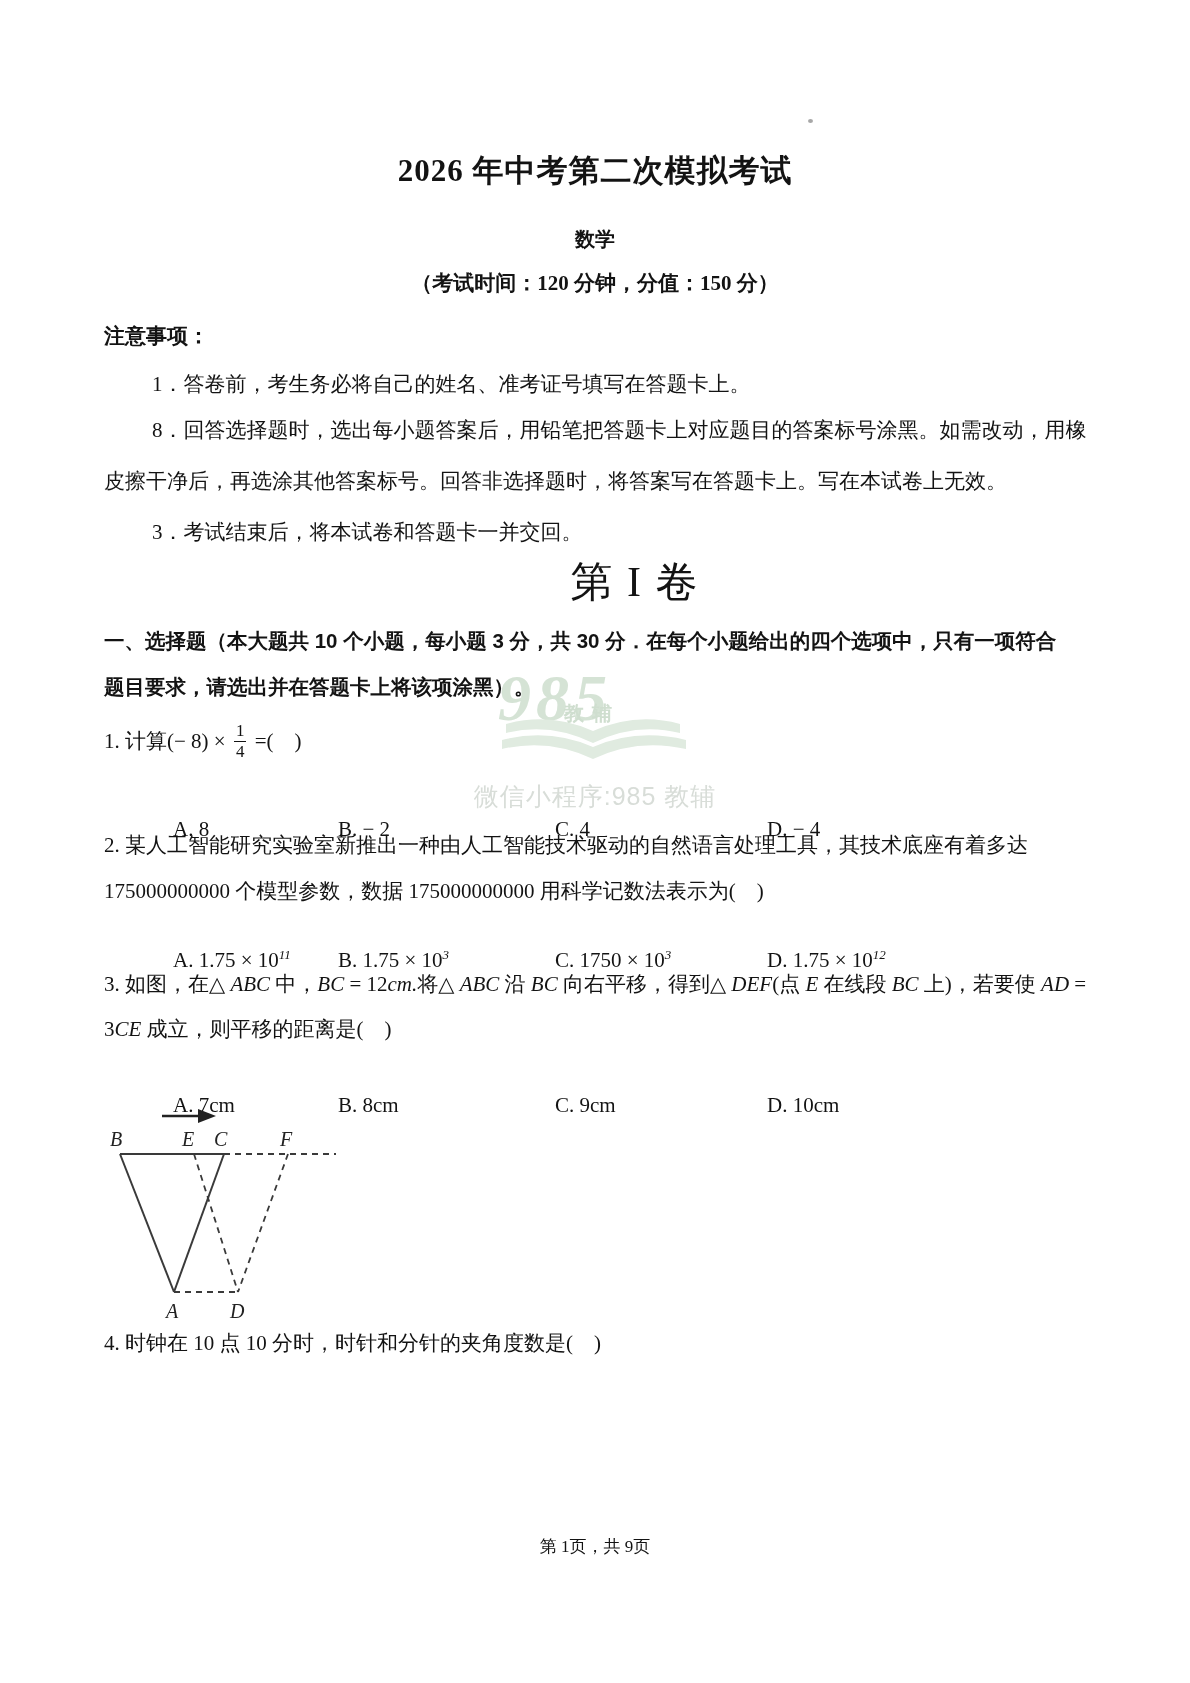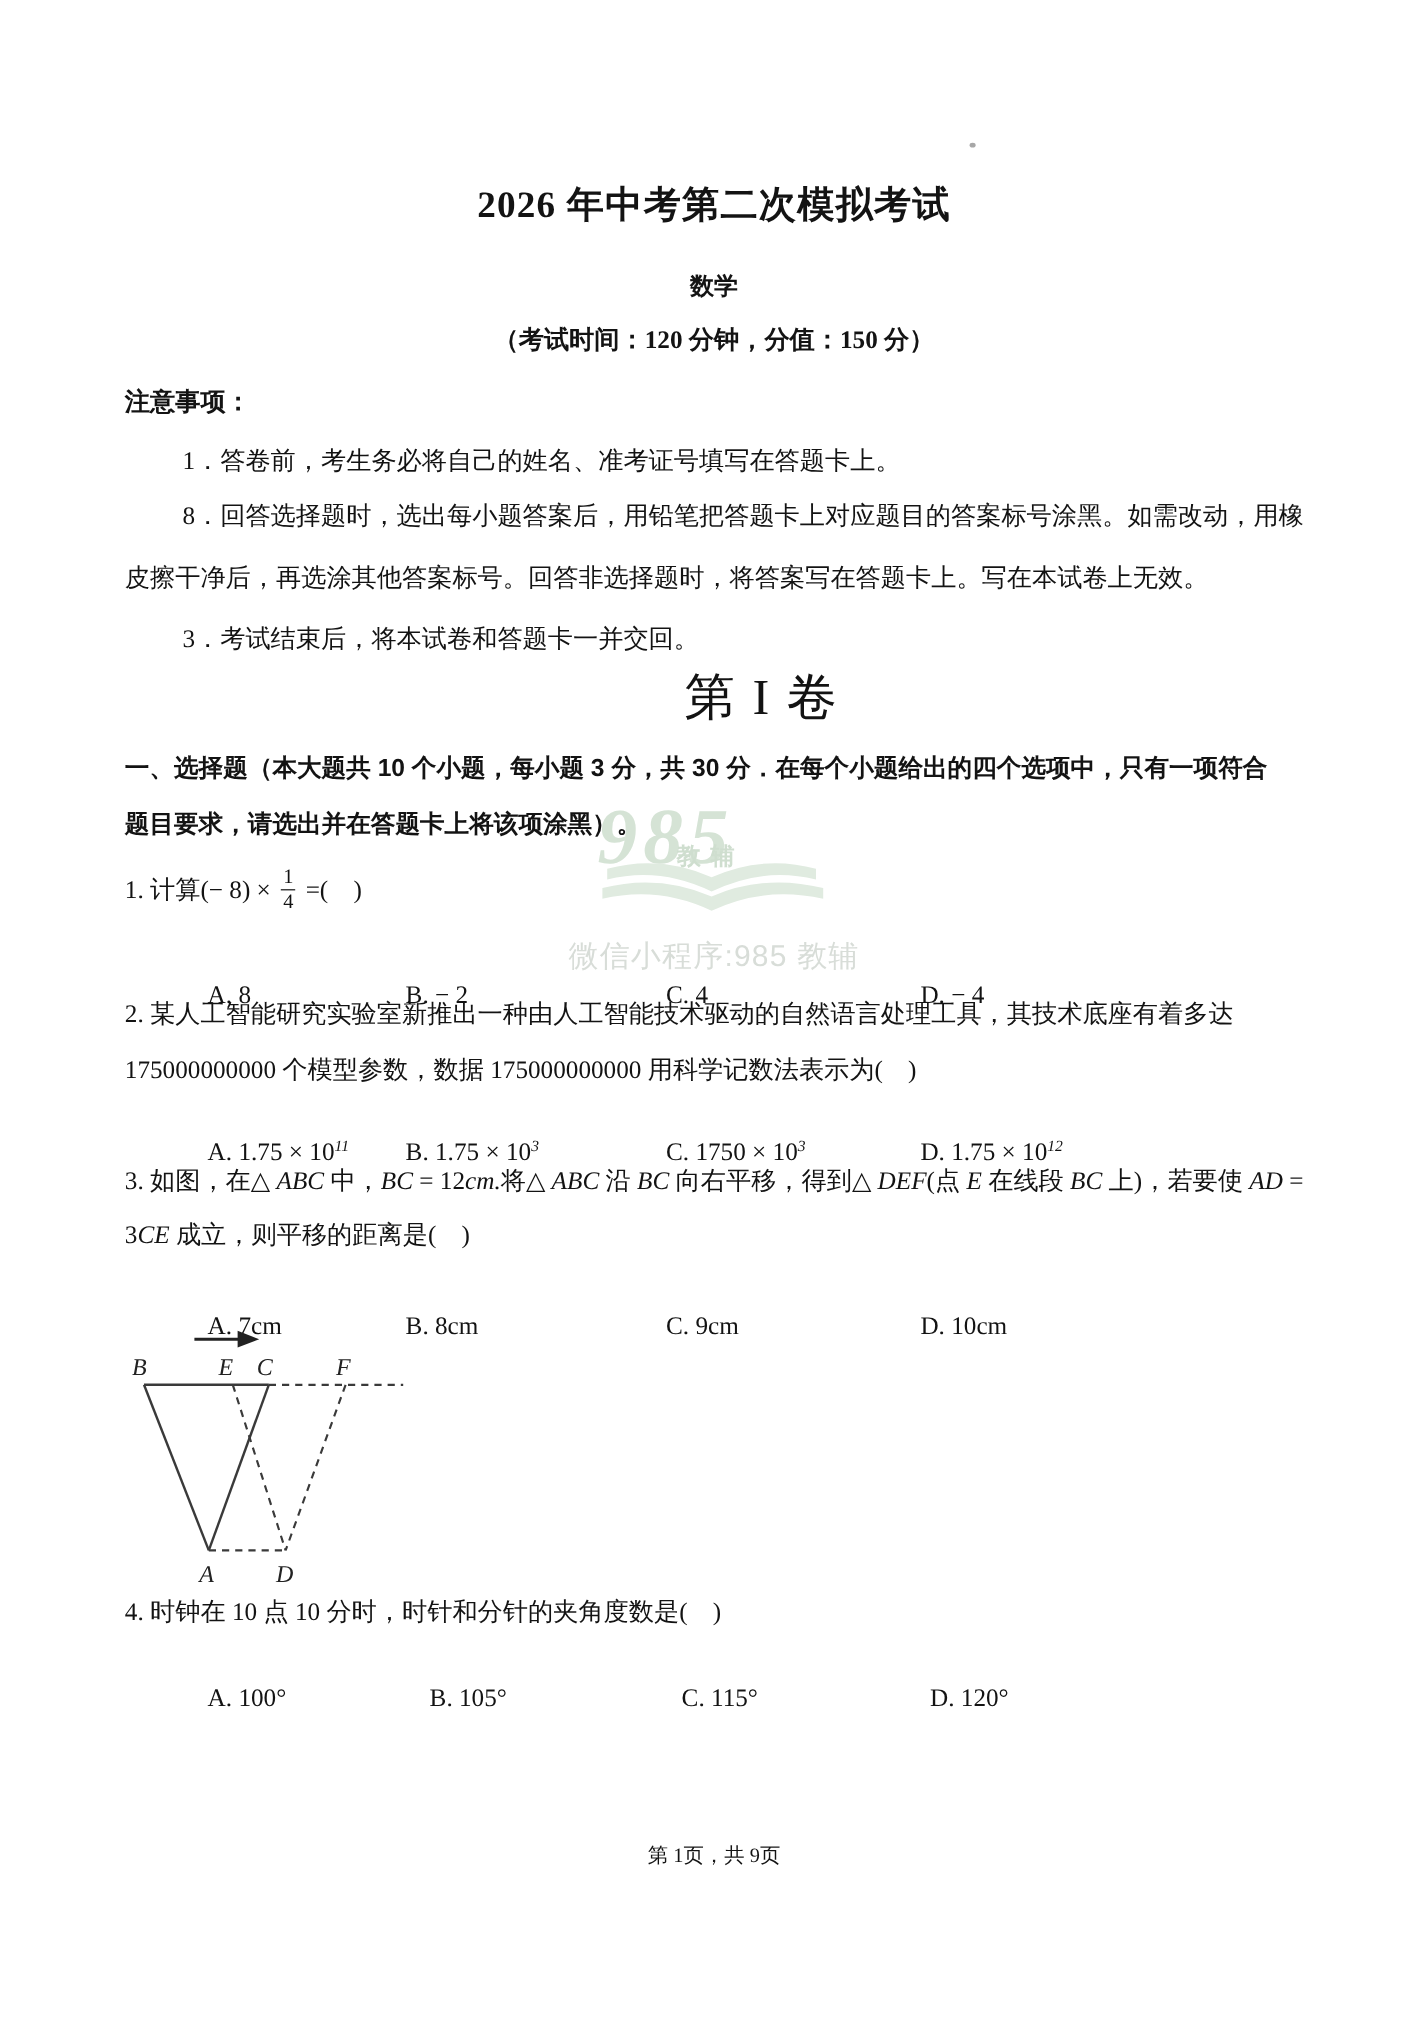--- a/index.html
+++ b/index.html
@@ -113,19 +113,16 @@
       <line x1="126" y1="58" x2="238" y2="58"></line>
       <line x1="96" y1="58" x2="140" y2="196"></line>
       <line x1="190" y1="58" x2="140" y2="196"></line>
       <line x1="76" y1="196" x2="140" y2="196"></line>
     </g>
     <text class="flabel" x="68" y="222">A</text>
     <text class="flabel" x="132" y="222">D</text>
   </svg>
 
   <div class="line" style="left:104px;top:1330px;">4. 时钟在 10 点 10 分时，时针和分针的夹角度数是(    )</div>
-  <div class="optrow q4" style="top:1378px;">
-    <span class="cell c1"><span>A. 100°</span></span><span class="cell c2"><span>B. 105°</span></span><span class="cell c3"><span>C. 115°</span></span><span class="cell c4"><span>D. 120°</span></span>
-  </div>
 
   <div class="line center footer">第 1页，共 9页</div>
 
 </div>
 
 </body></html>

